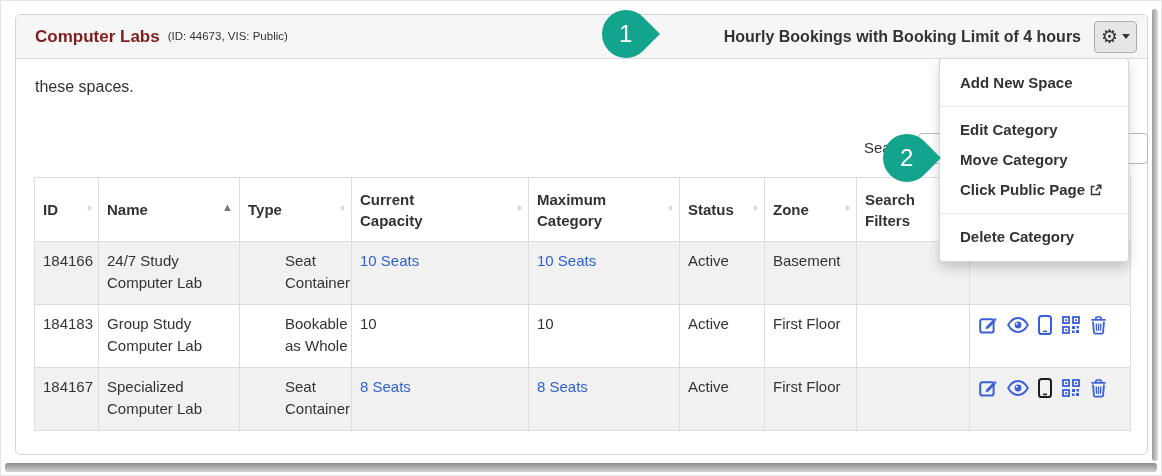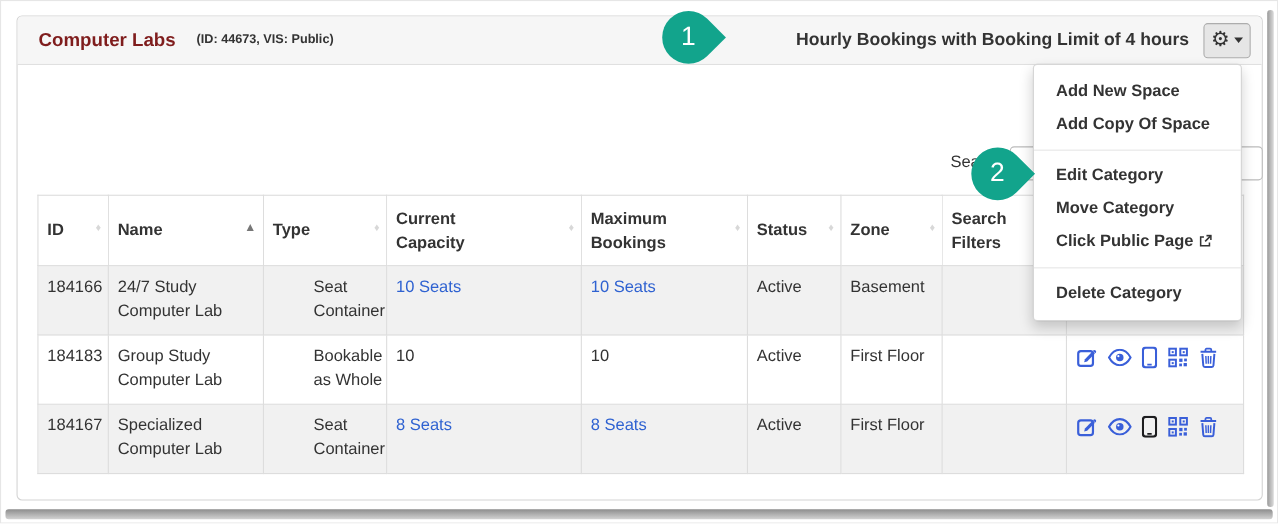--- a/index.html
+++ b/index.html
@@ -14,21 +14,21 @@
                   background:linear-gradient(to right,#9a9a9a,#dcdcdc); border-radius:3px; }
   .shadow-bottom { position:absolute; left:4px; top:462px; width:1152px; height:9px;
                    background:linear-gradient(to bottom,#8d8d8d,#d2d2d2); border-radius:3px; }
 
   
   .panel { position:absolute; left:14px; top:13px; width:1133px; height:441px;
            background:#fff; border:1px solid #d4d4d4; border-radius:5px; }
   .panel-heading { display:flex; align-items:center; height:44px; background:#f6f6f6;
                    border-bottom:1px solid #ddd; border-radius:4px 4px 0 0; padding:0 10px 0 19px; }
   .panel-title { font-size:17px; font-weight:bold; color:#7f1d1d; white-space:nowrap; }
-  .panel-title-meta { font-size:11.5px; font-weight:bold; color:#333; margin-left:19px; position:relative; top:-1px; }
+  .panel-title-meta { font-size:11.5px; font-weight:normal; color:#333; margin-left:8px; position:relative; top:-1px; }
   .heading-right { margin-left:auto; display:flex; align-items:center; }
   .booking-note { font-size:16px; font-weight:bold; color:#333; white-space:nowrap; margin-right:13px; }
 
   .gear-btn { width:43px; height:32px; background:#e6e6e6; border:1px solid #adadad; border-radius:4px;
               display:flex; align-items:center; justify-content:center; cursor:pointer; }
   .gear-glyph { font-size:19px; line-height:19px; color:#333; font-family:"DejaVu Sans",sans-serif; }
   .caret { display:inline-block; width:0; height:0; margin-left:4px;
            border-left:4px solid transparent; border-right:4px solid transparent; border-top:5px solid #333; }
 
   
@@ -93,20 +93,21 @@
       <div class="heading-right">
         <span class="booking-note">Hourly Bookings with Booking Limit of 4 hours</span>
         <div class="gear-btn">
           <span class="gear-glyph">⚙</span>
           <span class="caret"></span>
         </div>
       </div>
     </div>
 
     <div class="intro">
+      <div class="line2">these spaces.</div>
     </div>
 
     <span class="search-label">Search:</span>
     <input class="search-input" type="text" style="">
 
     <div class="table-wrap">
       <table>
         <colgroup>
           <col style="width:64px">
             <col style="width:141px">
@@ -126,21 +127,21 @@
             <th class="col-name">
               <span class="th-label">Name</span>
               <span class="sort asc">▲</span></th>
             <th class="col-type">
               <span class="th-label">Type</span>
               <span class="sort">♦</span></th>
             <th class="col-cur">
               <span class="th-label">Current Capacity</span>
               <span class="sort">♦</span></th>
             <th class="col-max">
-              <span class="th-label">Maximum Bookings</span>
+              <span class="th-label">Maximum Category</span>
               <span class="sort">♦</span></th>
             <th class="col-status">
               <span class="th-label">Status</span>
               <span class="sort">♦</span></th>
             <th class="col-zone">
               <span class="th-label">Zone</span>
               <span class="sort">♦</span></th>
             <th class="col-sf">
               <span class="th-label">Search Filters</span></th>
             <th class="col-actions">
@@ -279,21 +280,20 @@
               </div>
             </td>
           </tr>
         </tbody>
       </table>
     </div>
   </div>
 
   <div class="dropdown">
     <div class="item">Add New Space</div>
-    <div class="item">Add Copy Of Space</div>
     <div class="divider"></div>
     <div class="item"><span>Edit Category</span></div>
     <div class="item">Move Category</div>
     <div class="item">
       <span>Click Public Page</span><span class="ext-icon"><svg width="12" height="12" viewBox="0 0 12 12">
             <path d="M4.5 2.5 H1.5 v8 h8 V7.5" fill="none" stroke="#333" stroke-width="1.4"></path>
             <path d="M6.8 1.2 h4 v4" fill="none" stroke="#333" stroke-width="1.4"></path>
             <path d="M10.6 1.4 L5.6 6.4" stroke="#333" stroke-width="1.4"></path>
           </svg></span>
     </div>

